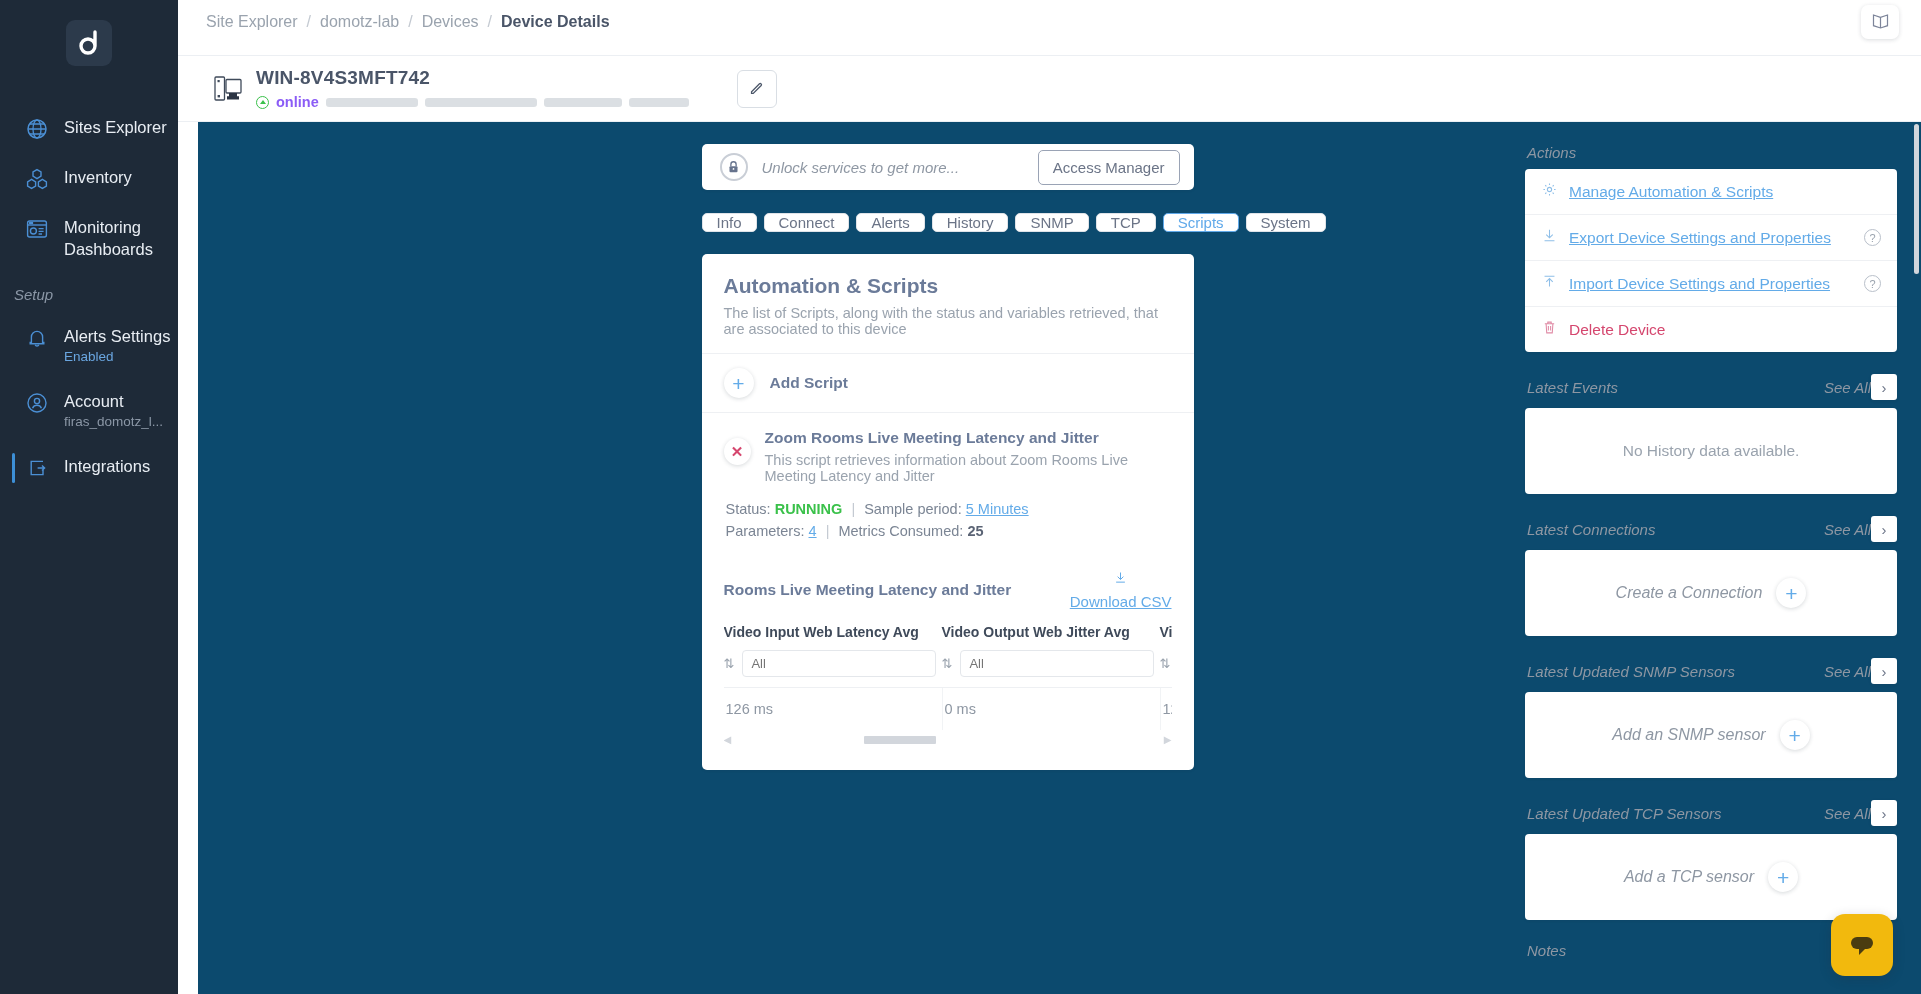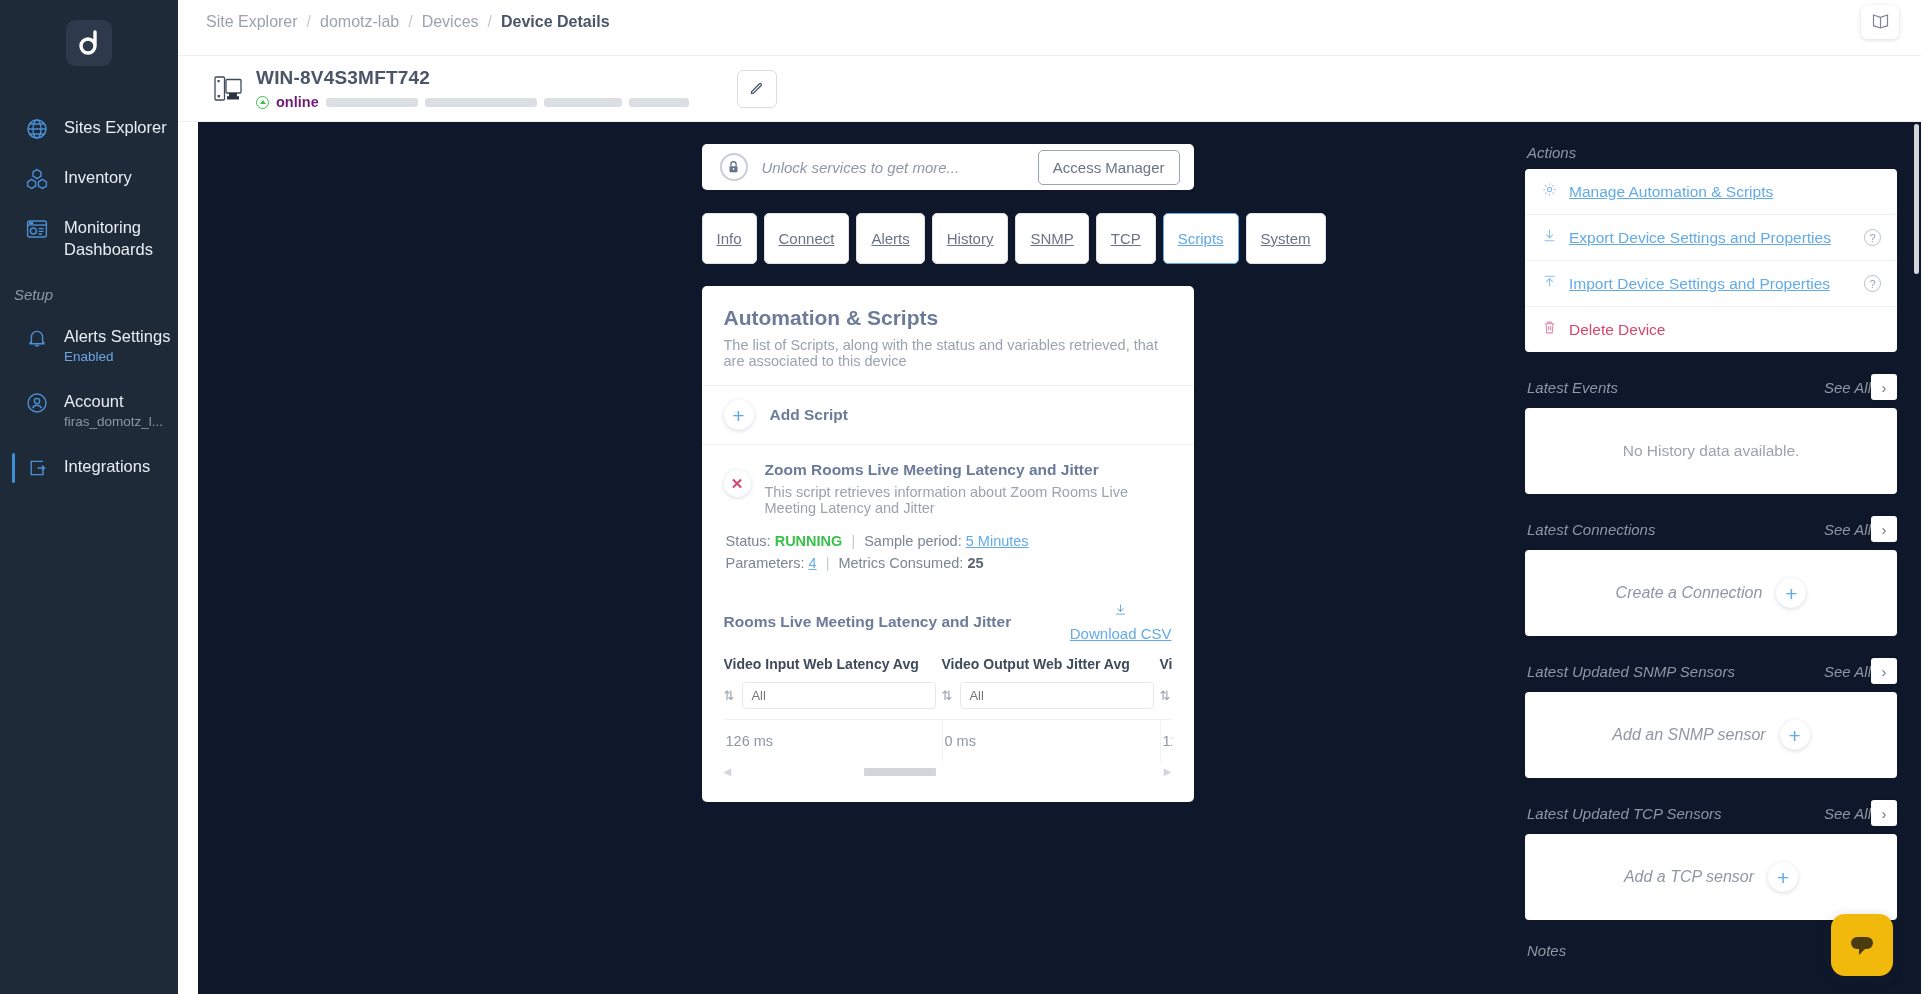--- a/index.html
+++ b/index.html
@@ -76,50 +76,50 @@
     padding: 0 28px 0 28px;
     background: #ffffff;
     border-bottom: 1px solid #eceff3;
   }
   .dev-icon { width: 44px; flex:0 0 44px; display:flex; align-items:center; justify-content:center; }
   .dev-meta { margin-left: 6px; }
   .dev-name { font-size: 19px; font-weight: bold; color: #4a5568; letter-spacing:.2px; }
   .dev-sub { display:flex; align-items:center; gap:7px; margin-top: 5px; }
   .dot-online { width:13px; height:13px; border-radius:50%; border:1.6px solid #3ac14a; display:flex; align-items:center; justify-content:center;}
   .dot-online i { display:block; width:0; height:0; border-left:3px solid transparent; border-right:3px solid transparent; border-bottom:4px solid #3ac14a;}
-  .dev-status { color:#701a75; font-weight:bold; font-size:14.5px; }
+  .dev-status { color:#8b5cf6; font-weight:bold; font-size:14.5px; }
   .redacted { height:9px; border-radius:3px; background:#cfd4da; opacity:.75; }
   .edit-btn {
     width: 40px; height: 38px; border: 1px solid #d9dee4; border-radius: 6px;
     background:#fff; margin-left: 48px; display:flex; align-items:center; justify-content:center; cursor:pointer;
   }
 
   
-  .body { flex: 1; display:flex; background:#0f172a; min-height:0; position:relative;margin-left:20px; }
+  .body { flex: 1; display:flex; background:#0c4a6e; min-height:0; position:relative;margin-left:20px; }
   .center-col { flex: 1; min-width:0; position:relative; overflow:hidden; }
   .center-inner { width: 688px; margin: 0 auto; padding-top: 22px; padding-left: 196px; }
   .right-col { width: 420px; flex:0 0 420px; padding: 22px 24px 0 24px; overflow:hidden; }
 
   
   .unlock {
     background:#fff; border-radius:5px; box-shadow:0 1px 3px rgba(30,42,56,.09);
     height: 46px; display:flex; align-items:center; padding: 0 14px 0 18px; gap:14px;
   }
   .lock-circle { width:28px; height:28px; border-radius:50%; border:2px solid #c9ced6; display:flex;align-items:center;justify-content:center;}
   .unlock-text { flex:1; color:#8e97a3; font-style:italic; font-size:15px; }
   .access-btn {
     border:1px solid #9aa3b5; border-radius:5px; background:#fff; color:#6b7487;
     font-size:15px; padding: 8px 14px; cursor:pointer; font-family:inherit;
   }
 
   
   .tabs { display:flex; gap:7px; margin-top: 23px; }
   .tab {
     border:1px solid #dfe3e8; border-radius:5px; background:#fff;
-    color:#6b7487; font-size:15px; padding: 16px 14px; cursor:pointer; font-family:inherit;text-decoration:underline;
+    color:#6b7487; font-size:15px; padding: 0 14px; cursor:pointer; font-family:inherit;
   }
   .tab.active { border-color:#60a9ea; color:#60a9ea; }
 
   
   .card { background:#fff; border-radius:5px; box-shadow:0 1px 3px rgba(30,42,56,.09); margin-top: 22px; }
   .card-head { padding: 20px 22px 16px 22px; border-bottom:1px solid #eef0f3; }
   .card-title { font-size:21px; font-weight:bold; color:#6b7b99; }
   .card-desc { color:#9aa3ae; font-size:14.5px; margin-top:7px; }
   .add-row { display:flex; align-items:center; gap:16px; padding: 14px 22px; border-bottom:1px solid #eef0f3; cursor:pointer; }
   .circ-btn {

